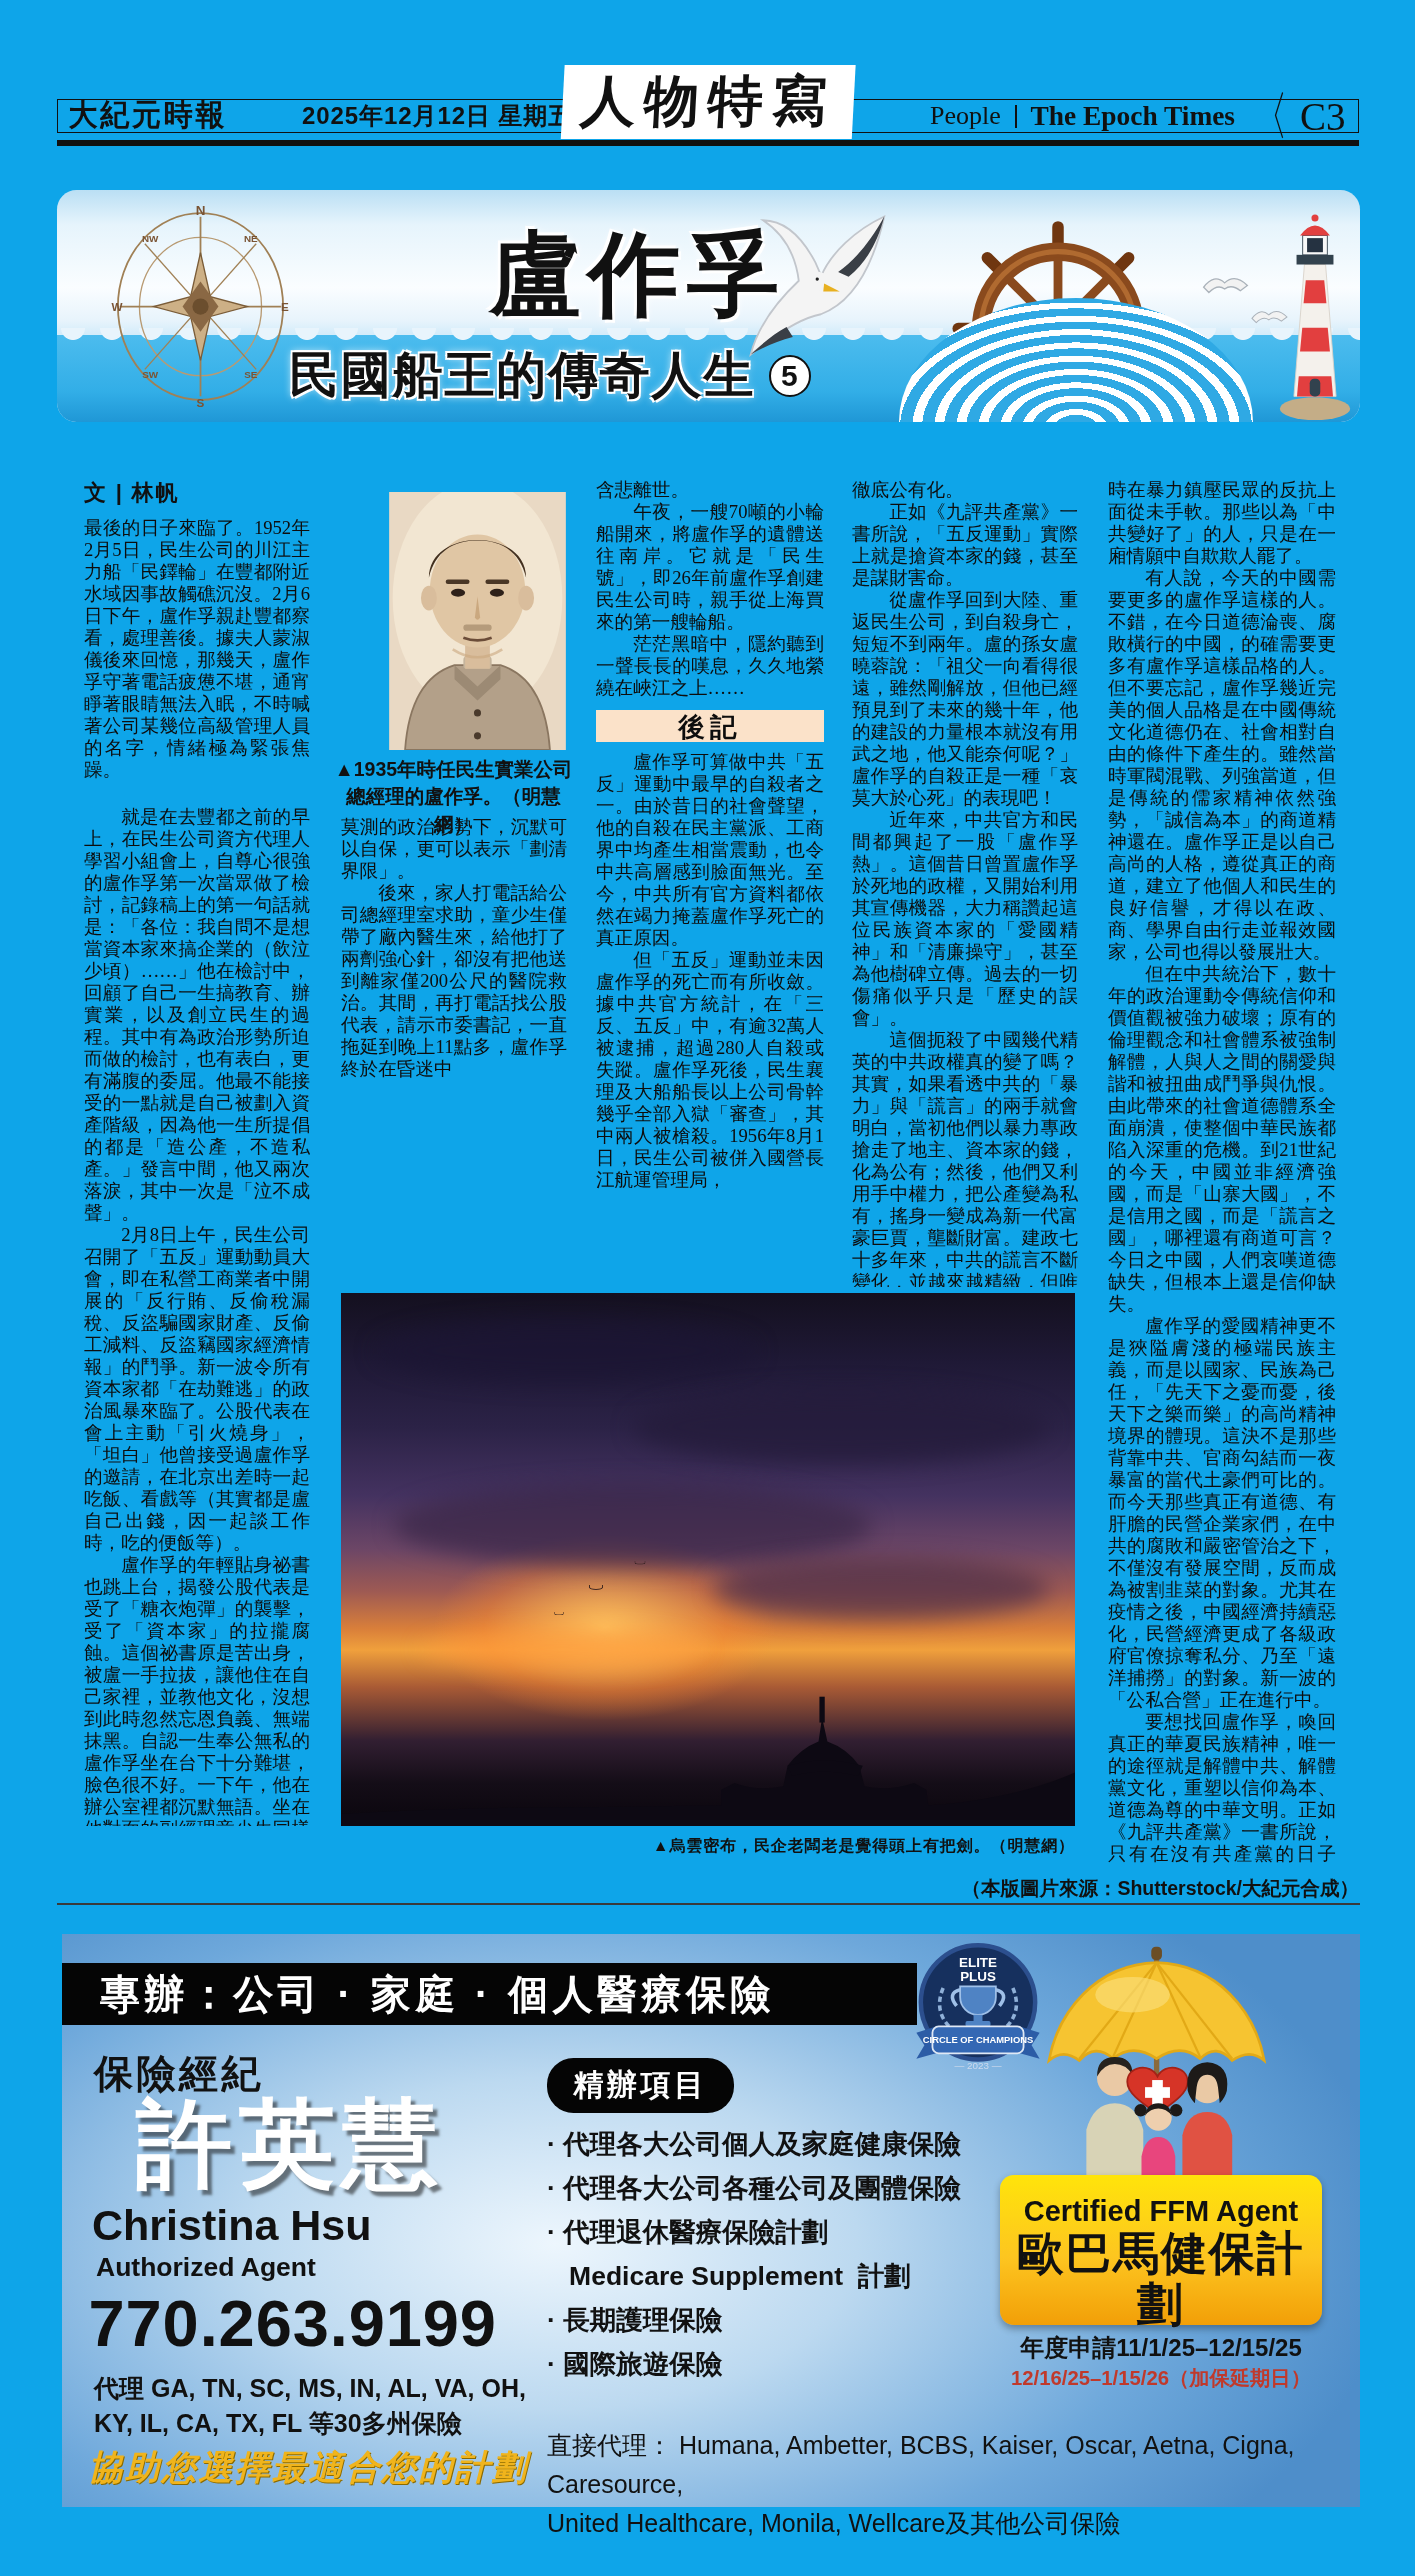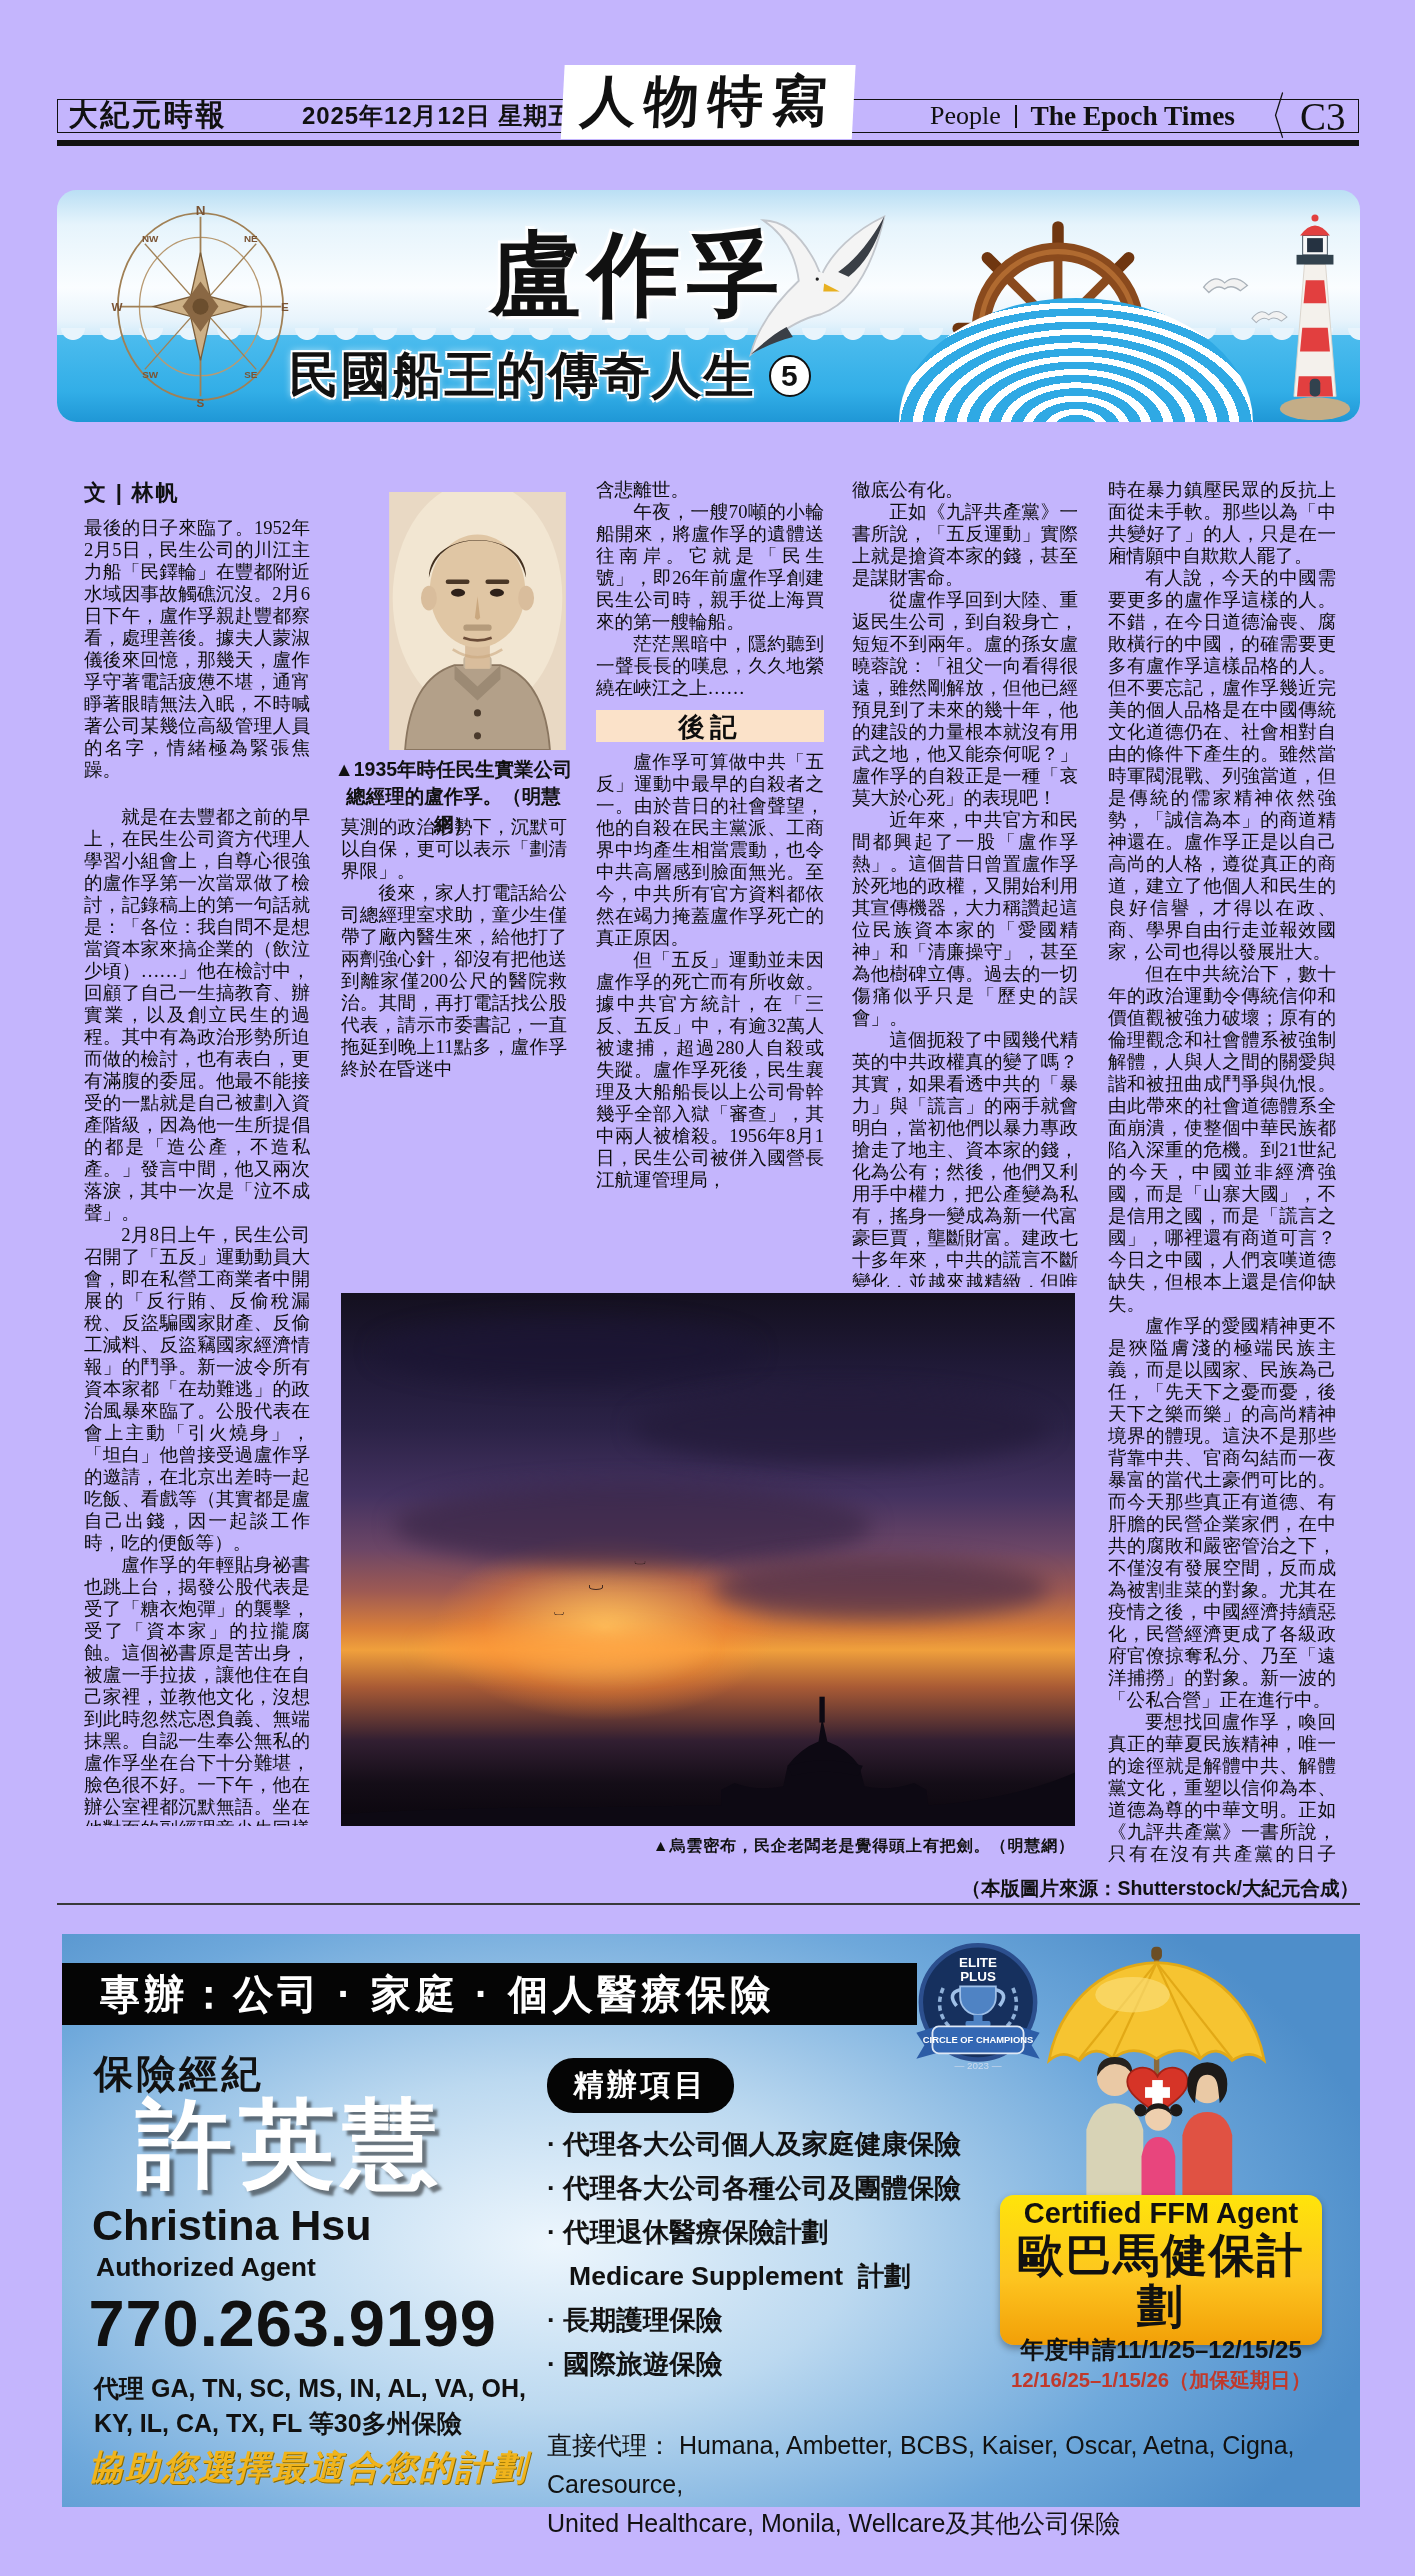--- a/index.html
+++ b/index.html
@@ -1,16 +1,16 @@
 <!DOCTYPE html>
 <html style="font-size:14px"><head>
 <meta charset="utf-8">
 <style>
   html,body{margin:0;padding:0;background:#888;}
-  .page{position:relative;width:1415px;height:2576px;background:#c4b5fd;margin:0 auto;overflow:hidden;
+  .page{position:relative;width:1415px;height:2576px;background:#0ea5e9;margin:0 auto;overflow:hidden;
         font-family:"Liberation Sans",sans-serif;color:#111;}
   [data-interactable]{box-sizing:border-box;}
 
   
   .mast-band{position:absolute;left:57px;top:99px;width:1302px;height:34px;
     border:1.8px solid #111;display:flex;align-items:center;}
   .mast-logo{font-family:"Liberation Serif",serif;font-weight:900;font-size:29px;letter-spacing:2.7px;
     margin-left:10.6px;transform:scaleY(1.05);}
   .mast-date{font-size:24px;font-weight:700;margin-left:75px;letter-spacing:0.9px;}
   .mast-right{margin-left:auto;display:flex;align-items:center;}
@@ -91,21 +91,21 @@
     color:#f0b41c;letter-spacing:2.7px;text-shadow:0.9px 0.9px 0 #8a6a00;}
   .svc-pill{position:absolute;left:485px;top:124px;background:#050505;color:#fff;border-radius:26.5px;
     padding:7px 26.5px;font-size:30px;font-weight:800;letter-spacing:3.5px;}
   .svc{position:absolute;left:485px;top:188px;width:509px;font-size:26.5px;font-weight:800;line-height:44px;}
   .svc-item{white-space:pre-wrap;}
   .carriers{position:absolute;left:485px;top:492px;width:796px;font-size:25px;font-weight:400;line-height:39px;}
   .badge{position:absolute;left:849px;top:3.5px;width:134px;height:143px;z-index:3;}
   .family{position:absolute;left:971px;top:8.8px;width:249px;height:267px;z-index:1;}
   .ffm-box{position:absolute;left:938px;top:241px;width:322px;height:150px;border-radius:14px;z-index:2;
     background:linear-gradient(180deg,#ffe40a 0%,#fdc520 55%,#f29f07 100%);
-    box-shadow:0 3.5px 7px rgba(0,0,0,.3);text-align:center;padding-top:2px;margin-top:20px;}
+    box-shadow:0 3.5px 7px rgba(0,0,0,.3);text-align:center;padding-top:20px;}
   .ffm-title{font-size:29px;font-weight:800;}
   .ffm-plan{font-size:46px;font-weight:900;letter-spacing:1.8px;line-height:51px;}
   .ffm-p1{font-size:24px;font-weight:800;margin-top:1.8px;}
   .ffm-p2{font-size:20.3px;font-weight:800;color:#c0392b;}
 </style>
 </head>
 <body>
 
 <div class="page" data-interactable="false">
 

